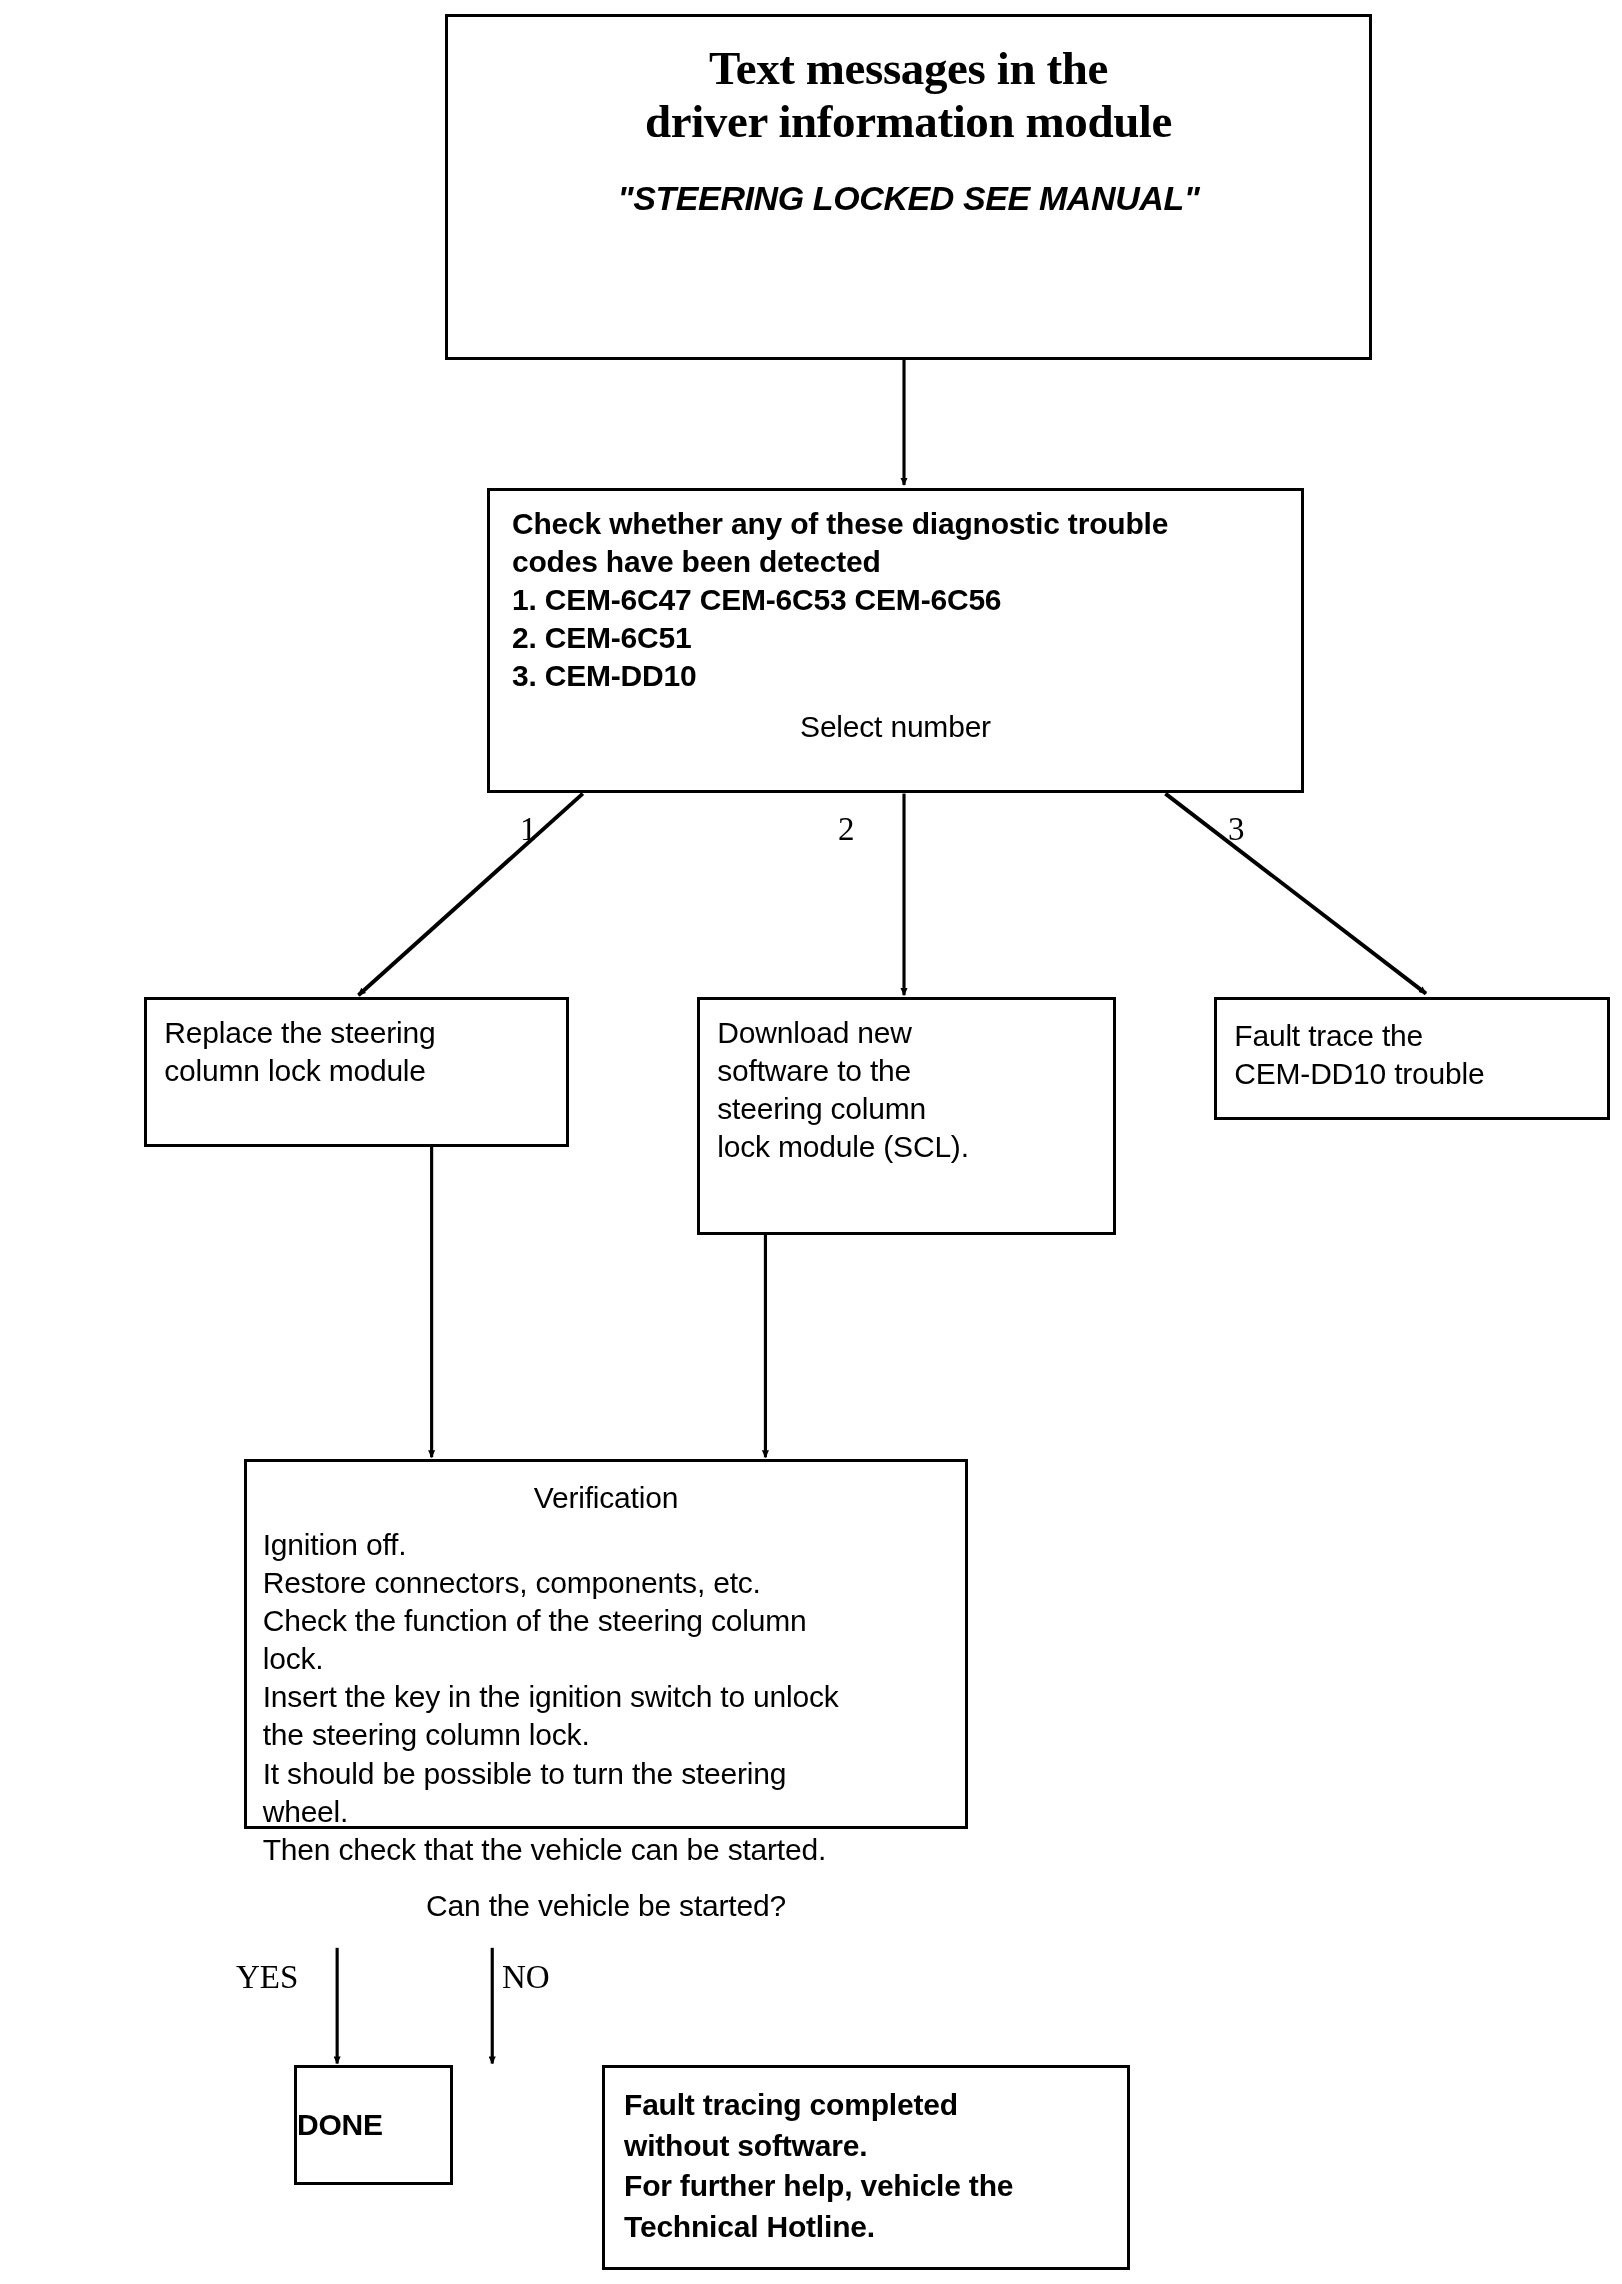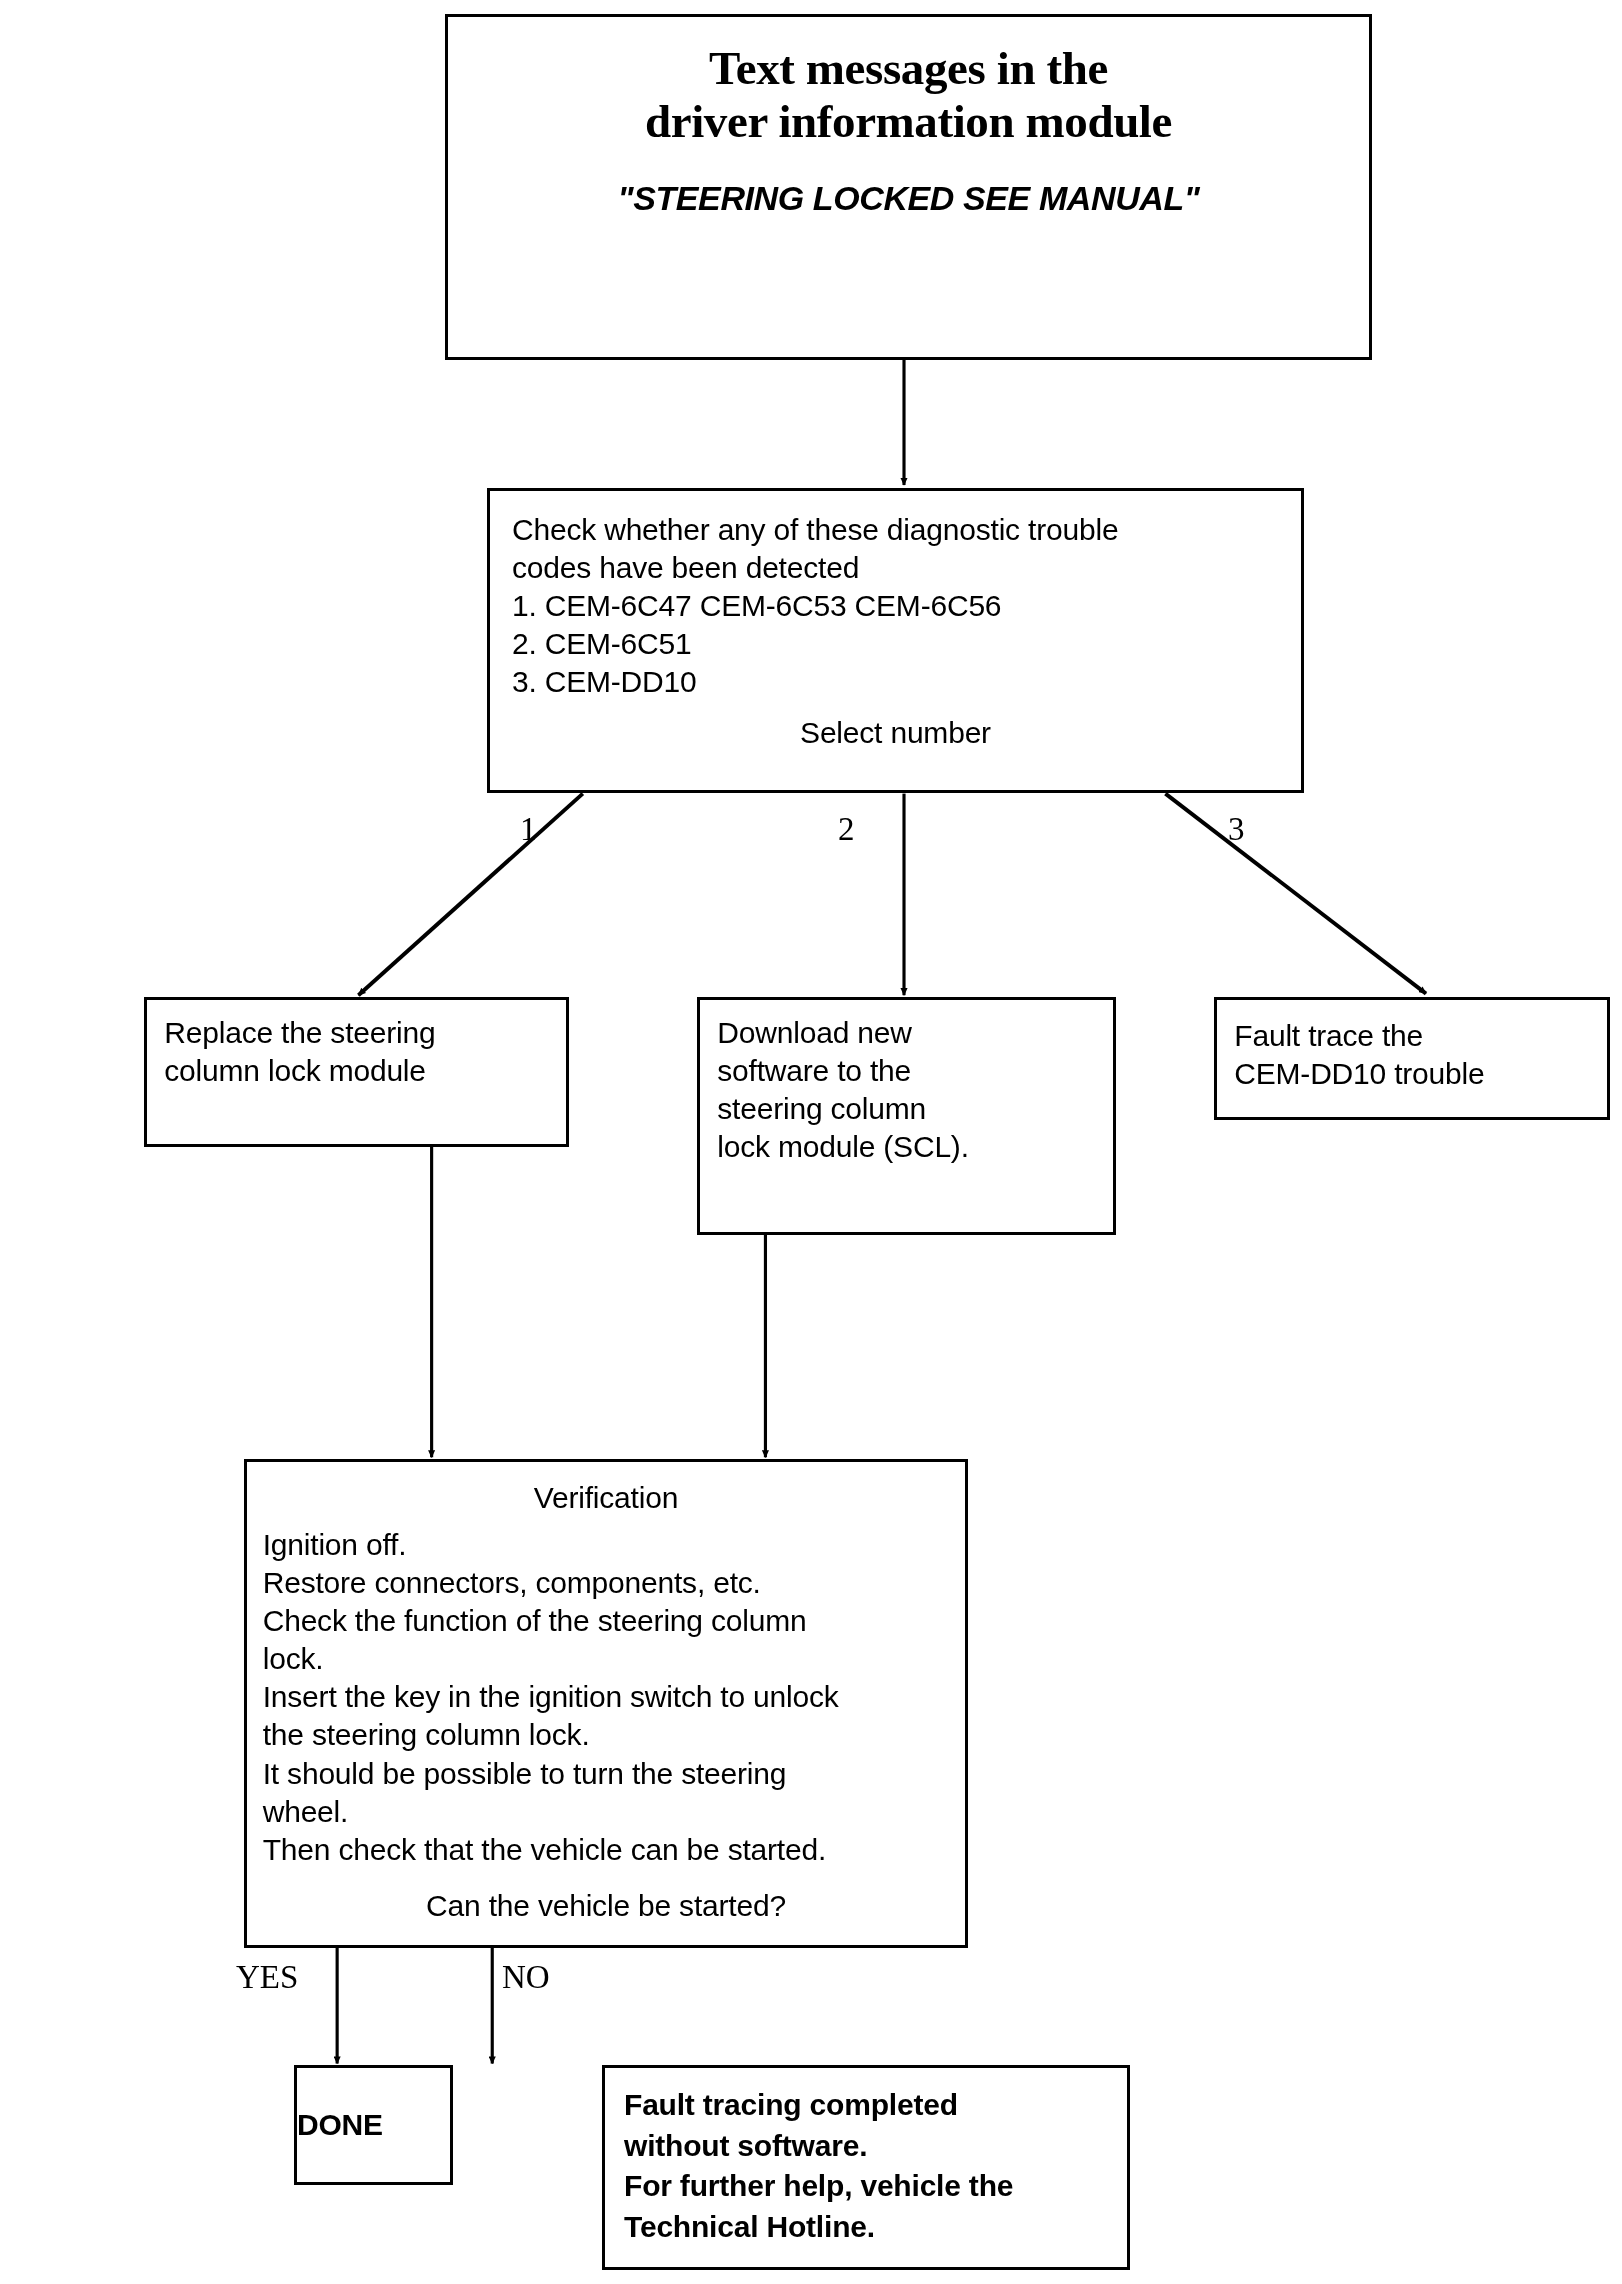--- a/index.html
+++ b/index.html
@@ -46,21 +46,21 @@
     <line x1="625" y1="2474" x2="625" y2="2621" stroke="#000000" stroke-width="4" marker-end="url(#ah)"></line>
   </svg>
 
   <div class="node pad" style="left:445px;top:14px;width:927px;height:346px;display:flex;flex-direction:column;justify-content:flex-start;">
     <div class="t-title" style="margin-top:14px;">Text messages in the</div>
     <div class="t-title">driver information module</div>
     <div class="t-sub" style="margin-top:31.5px;">"STEERING LOCKED SEE MANUAL"</div>
   </div>
 
   <div class="node" style="left:487px;top:488px;width:817px;height:305px;">
-    <div style="padding:20px 0 0 22px;">
+    <div style="padding:14px 0 0 22px;font-weight:bold;">
       <div class="t-body ln">Check whether any of these diagnostic trouble</div>
       <div class="t-body ln">codes have been detected</div>
       <div class="t-body ln">1. CEM-6C47 CEM-6C53 CEM-6C56</div>
       <div class="t-body ln">2. CEM-6C51</div>
       <div class="t-body ln">3. CEM-DD10</div>
     </div>
     <div class="t-ctr" style="margin-top:15px;">Select number</div>
   </div>
 
   <div class="edge-label" style="left:520px;top:811px;">1</div>
@@ -83,21 +83,21 @@
     </div>
   </div>
 
   <div class="node" style="left:1214px;top:997px;width:396px;height:123px;">
     <div style="padding:9.4px 0 0 17.3px;margin-top:8px;">
       <div class="t-body ln">Fault trace the</div>
       <div class="t-body ln">CEM-DD10 trouble</div>
     </div>
   </div>
 
-  <div class="node" style="left:244px;top:1459px;width:724px;height:489px;">
+  <div class="node" style="left:244px;top:1459px;width:724px;height:370px;">
     <div class="t-ctr" style="margin-top:19px;">Verification</div>
     <div style="padding:11px 0 0 15.7px;">
       <div class="t-body ln">Ignition off.</div>
       <div class="t-body ln">Restore connectors, components, etc.</div>
       <div class="t-body ln">Check the function of the steering column</div>
       <div class="t-body ln">lock.</div>
       <div class="t-body ln">Insert the key in the ignition switch to unlock</div>
       <div class="t-body ln">the steering column lock.</div>
       <div class="t-body ln">It should be possible to turn the steering</div>
       <div class="t-body ln">wheel.</div>

